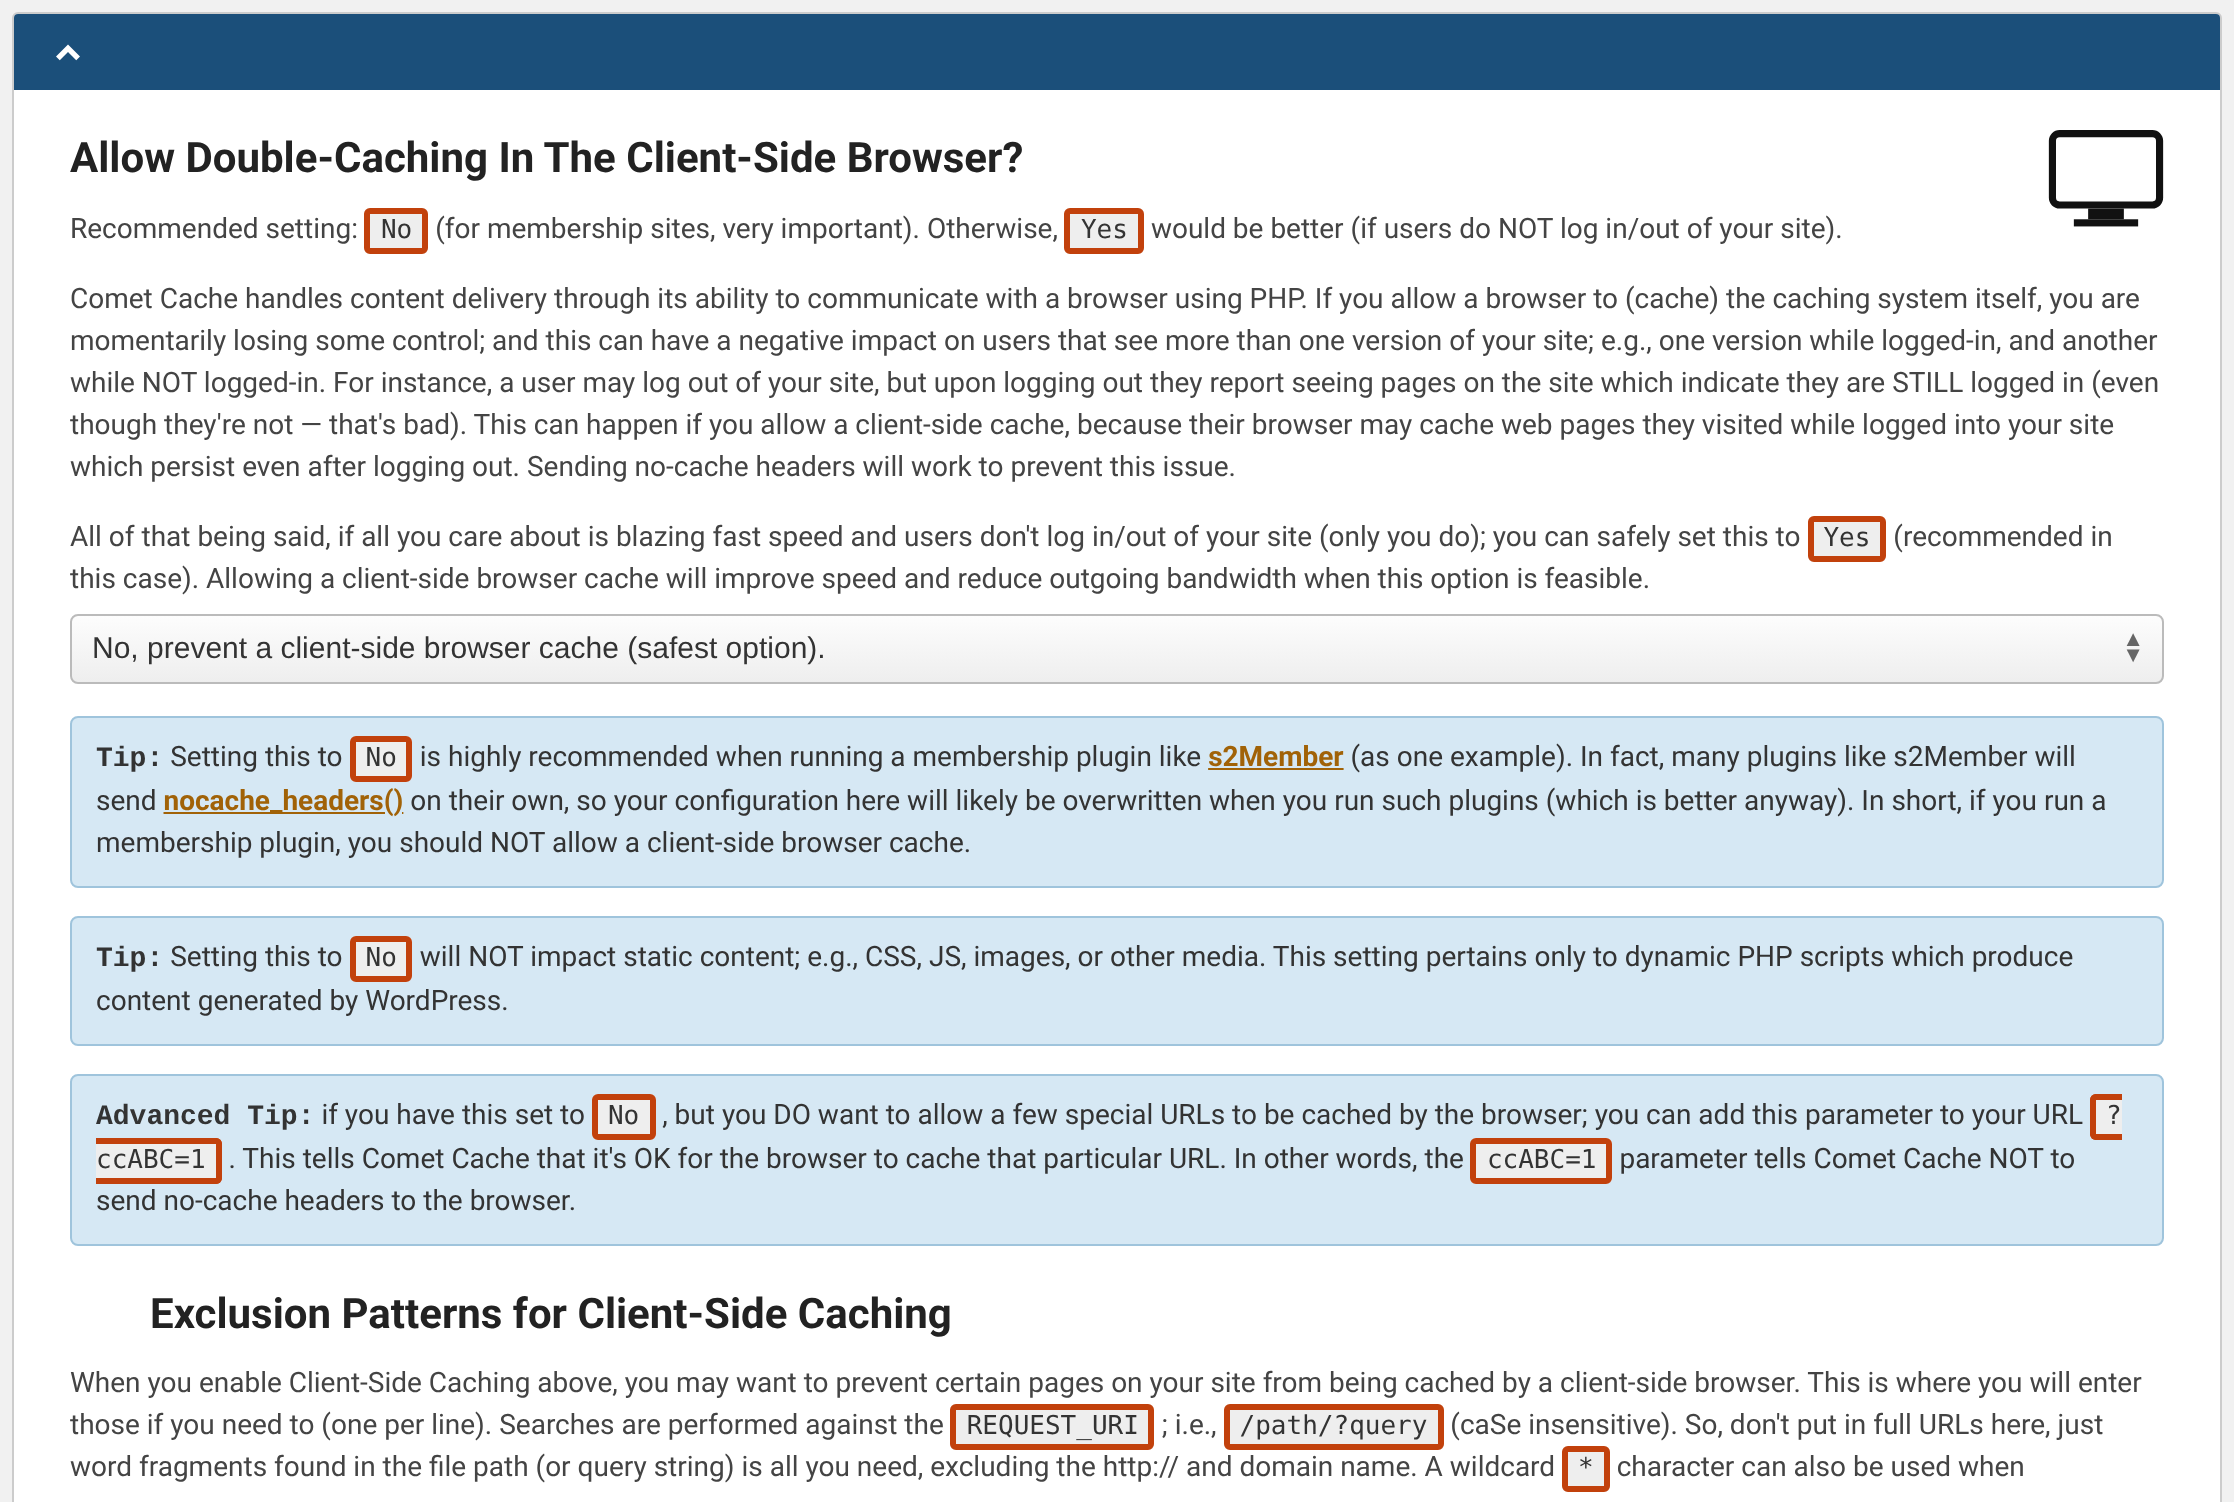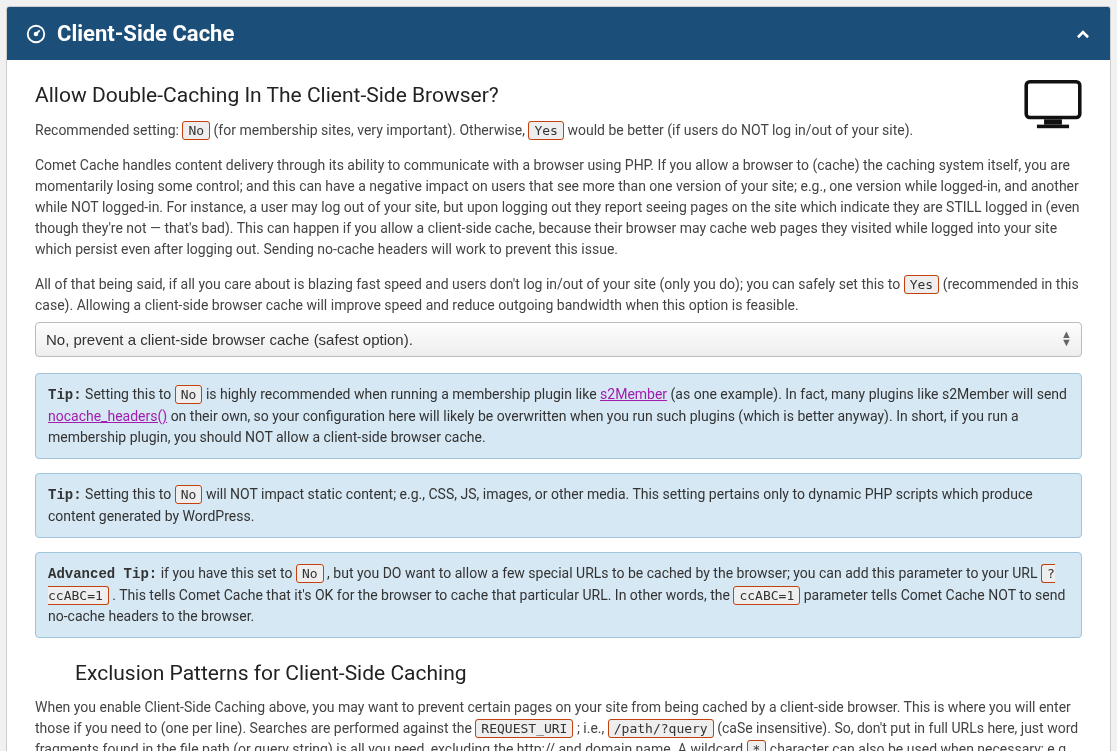--- a/index.html
+++ b/index.html
@@ -34,36 +34,36 @@
     gap: 10px;
   }
   .gauge-icon svg { width: 22px; height: 22px; display: block; }
   .chevron-icon svg { width: 18px; height: 18px; display: block; }
   .panel-body {
     padding: 20px 28px;
   }
   .section { margin-bottom: 6px; position: relative; }
   .section h3 {
     font-size: 21px;
-    font-weight: 400;
+    font-weight: 700;
     color: #222;
     margin-bottom: 8px;
   }
   .monitor-icon {
     position: absolute;
     right: 0;
     top: 0;
   }
   .monitor-icon svg { width: 58px; height: 50px; }
   .rec-line { color: #444; margin-bottom: 14px; }
   .para { color: #444; margin-bottom: 14px; }
   .para2 { color: #444; margin-bottom: 6px; }
   code.inline {
     background: #eee;
-    border: 1px solid #c2410c;
+    border: 3px solid #c2410c;
     border-radius: 3px;
     padding: 1px 5px;
     font-family: Menlo, Consolas, monospace;
     font-size: 13px;
     color: #333;
   }
   .select-wrap {
     position: relative;
     margin-bottom: 16px;
   }
@@ -89,47 +89,37 @@
     line-height: 8px;
   }
   .info-box {
     background: #d6e8f4;
     border: 1px solid #9fc4dc;
     border-radius: 4px;
     padding: 10px 12px;
     margin-bottom: 14px;
     color: #333;
   }
-  .info-box a { color: #a21caf; text-decoration: underline; }
+  .info-box a { color: #a16207; text-decoration: underline; font-weight: bold; }
   .bold { font-weight: 700; font-family: Liberation Mono, monospace; }
   .h4 {
     font-size: 21px;
     font-weight: 700;
     color: #222;
     margin-top: 20px;
     margin-bottom: 8px;
     margin-left: 40px;
   }
 </style>
 </head>
 <body>
 
 <div class="panel">
 
   <div class="panel-header">
-    <div class="panel-title">
-      <span class="gauge-icon">
-        <svg viewBox="0 0 24 24" fill="none" stroke="#fff" stroke-width="2">
-          <circle cx="12" cy="12" r="9"></circle>
-          <path d="M12 12 L16 8"></path>
-          <circle cx="12" cy="12" r="1.5" fill="#fff"></circle>
-        </svg>
-      </span>
-      <span>Client-Side Cache</span>
-    </div>
     <span class="chevron-icon">
       <svg viewBox="0 0 24 24" fill="#fff">
           <path d="M4 15 L12 7 L20 15 L17.5 17.5 L12 12 L6.5 17.5 Z"></path>
         </svg>
     </span>
   </div>
 
   <div class="panel-body">
 
     <div class="section">

